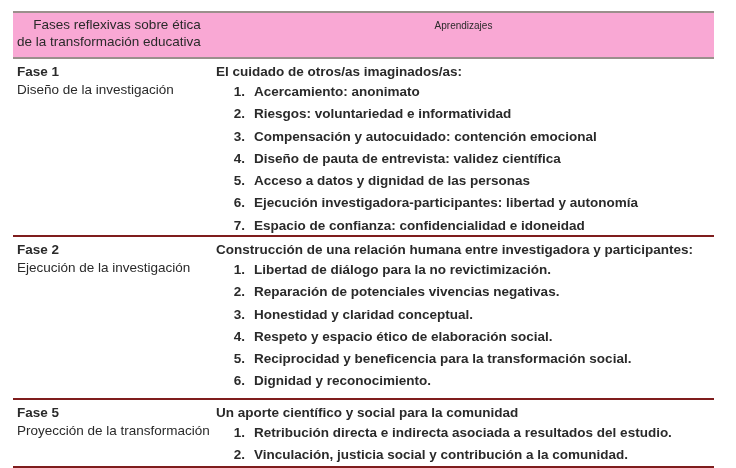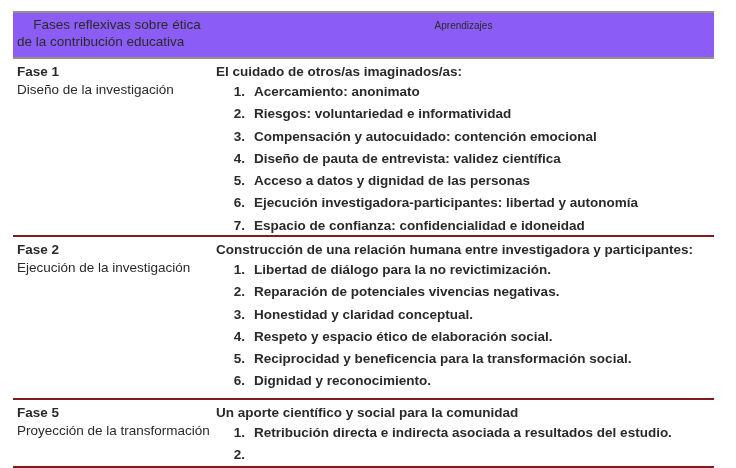--- a/index.html
+++ b/index.html
@@ -1,19 +1,19 @@
 <!DOCTYPE html>
 <html><head>
 <meta charset="utf-8">
 <style>
   html, body { margin: 0; padding: 0; background: #ffffff; }
   body { width: 736px; height: 468px; position: relative; overflow: hidden;
          font-family: "Liberation Sans", sans-serif; color: #2a2a2a; }
   .tbl { position: absolute; left: 13px; top: 11px; width: 701px; }
-  .hdr { background: #8b5cf6; border-top: 2px solid #9b8f8c; border-bottom: 2px solid #9b8f8c;
+  .hdr { background: #f9a8d4; border-top: 2px solid #9b8f8c; border-bottom: 2px solid #9b8f8c;
          height: 44px; position: relative; }
   .hdr .c1 { position: absolute; left: 4px; top: 3px; width: 200px; font-size: 13.5px; line-height: 17px; text-align: center; }
   .hdr .c2 { position: absolute; left: 200px; right: 0; top: 4px; font-size: 10px; line-height: 17px; text-align: center; }
   .row { position: relative; border-bottom: 2px solid #7f1d1d; }
   .row .left { position: absolute; left: 4px; top: 4px; width: 195px; font-size: 13.5px; line-height: 18px; }
   .row .left .phase { font-weight: bold; display: block; }
   .row .right { margin-left: 203px; padding-top: 4px; padding-bottom: 2px; font-size: 13.5px; font-weight: bold; }
   .row .intro { line-height: 18px; display: block; }
   .row ol { list-style: none; margin: 0; padding: 0; }
   .row li { display: flex; line-height: 22.3px; }
@@ -23,21 +23,21 @@
   .row.r3 { height: 66px; }
   .row.r2 li, .row.r3 li { line-height: 22.3px; }
 </style>
 </head>
 <body>
 
 <div class="tbl">
   <div class="hdr">
     <div class="c1">
       <div>Fases reflexivas sobre ética</div>
-      <div style="text-align:left;">de la contribución educativa</div>
+      <div style="text-align:left;">de la transformación educativa</div>
     </div>
     <div class="c2">Aprendizajes</div>
   </div>
 
   <div class="row r1">
     <div class="left">
       <span class="phase">Fase 1</span>
       <span>Diseño de la investigación</span>
     </div>
     <div class="right">
@@ -118,17 +118,18 @@
     </div>
     <div class="right">
       <span class="intro">Un aporte científico y social para la comunidad</span>
       <ol>
         <li>
             <span class="num">1.</span>
             <span>Retribución directa e indirecta asociada a resultados del estudio.</span>
           </li>
         <li>
             <span class="num">2.</span>
+            <span>Vinculación, justicia social y contribución a la comunidad.</span>
           </li>
       </ol>
     </div>
   </div>
 </div>
 
 </body></html>

